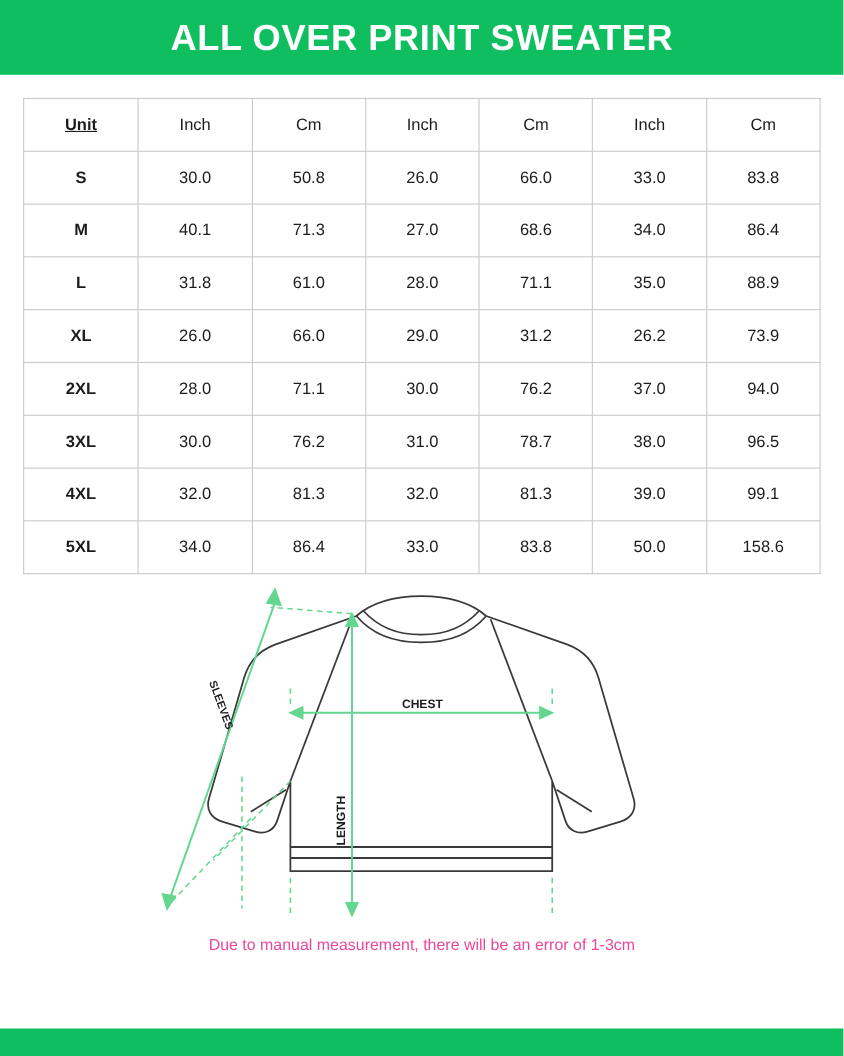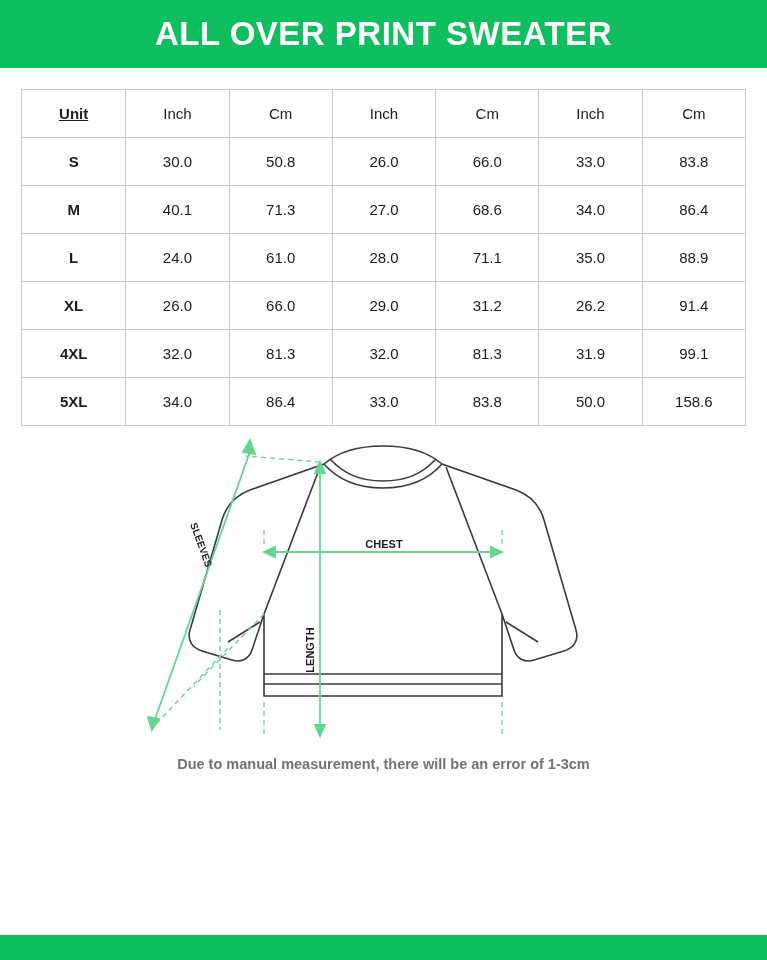--- a/index.html
+++ b/index.html
@@ -77,23 +77,23 @@
     width: 767px;
     height: 320px;
     margin-top: 8px;
   }
   .diagram-wrap svg {
     display: block;
     margin: 0 auto;
   }
   .footnote {
     text-align: center;
-    color: #737373;
+    color: #ec4899;
     font-size: 14.5px;
-    font-weight: bold;
+    font-weight: normal;
     margin-top: 2px;
   }
   .bottom-bar {
     position: absolute;
     left: 0;
     bottom: 0;
     width: 767px;
     height: 25px;
     background: #0fbf5f;
   }
@@ -143,43 +143,61 @@
           <td class="size-cell">M</td>
           <td>40.1</td>
           <td>71.3</td>
           <td>27.0</td>
           <td>68.6</td>
           <td>34.0</td>
           <td>86.4</td>
         </tr>
         <tr class="data-row">
           <td class="size-cell">L</td>
-          <td>24.0</td>
+          <td>31.8</td>
           <td>61.0</td>
           <td>28.0</td>
           <td>71.1</td>
           <td>35.0</td>
           <td>88.9</td>
         </tr>
         <tr class="data-row">
           <td class="size-cell">XL</td>
           <td>26.0</td>
           <td>66.0</td>
           <td>29.0</td>
           <td>31.2</td>
           <td>26.2</td>
-          <td>91.4</td>
+          <td>73.9</td>
+        </tr>
+        <tr class="data-row">
+          <td class="size-cell">2XL</td>
+          <td>28.0</td>
+          <td>71.1</td>
+          <td>30.0</td>
+          <td>76.2</td>
+          <td>37.0</td>
+          <td>94.0</td>
+        </tr>
+        <tr class="data-row">
+          <td class="size-cell">3XL</td>
+          <td>30.0</td>
+          <td>76.2</td>
+          <td>31.0</td>
+          <td>78.7</td>
+          <td>38.0</td>
+          <td>96.5</td>
         </tr>
         <tr class="data-row">
           <td class="size-cell">4XL</td>
           <td>32.0</td>
           <td>81.3</td>
           <td>32.0</td>
           <td>81.3</td>
-          <td>31.9</td>
+          <td>39.0</td>
           <td>99.1</td>
         </tr>
         <tr class="data-row">
           <td class="size-cell">5XL</td>
           <td>34.0</td>
           <td>86.4</td>
           <td>33.0</td>
           <td>83.8</td>
           <td>50.0</td>
           <td>158.6</td>

